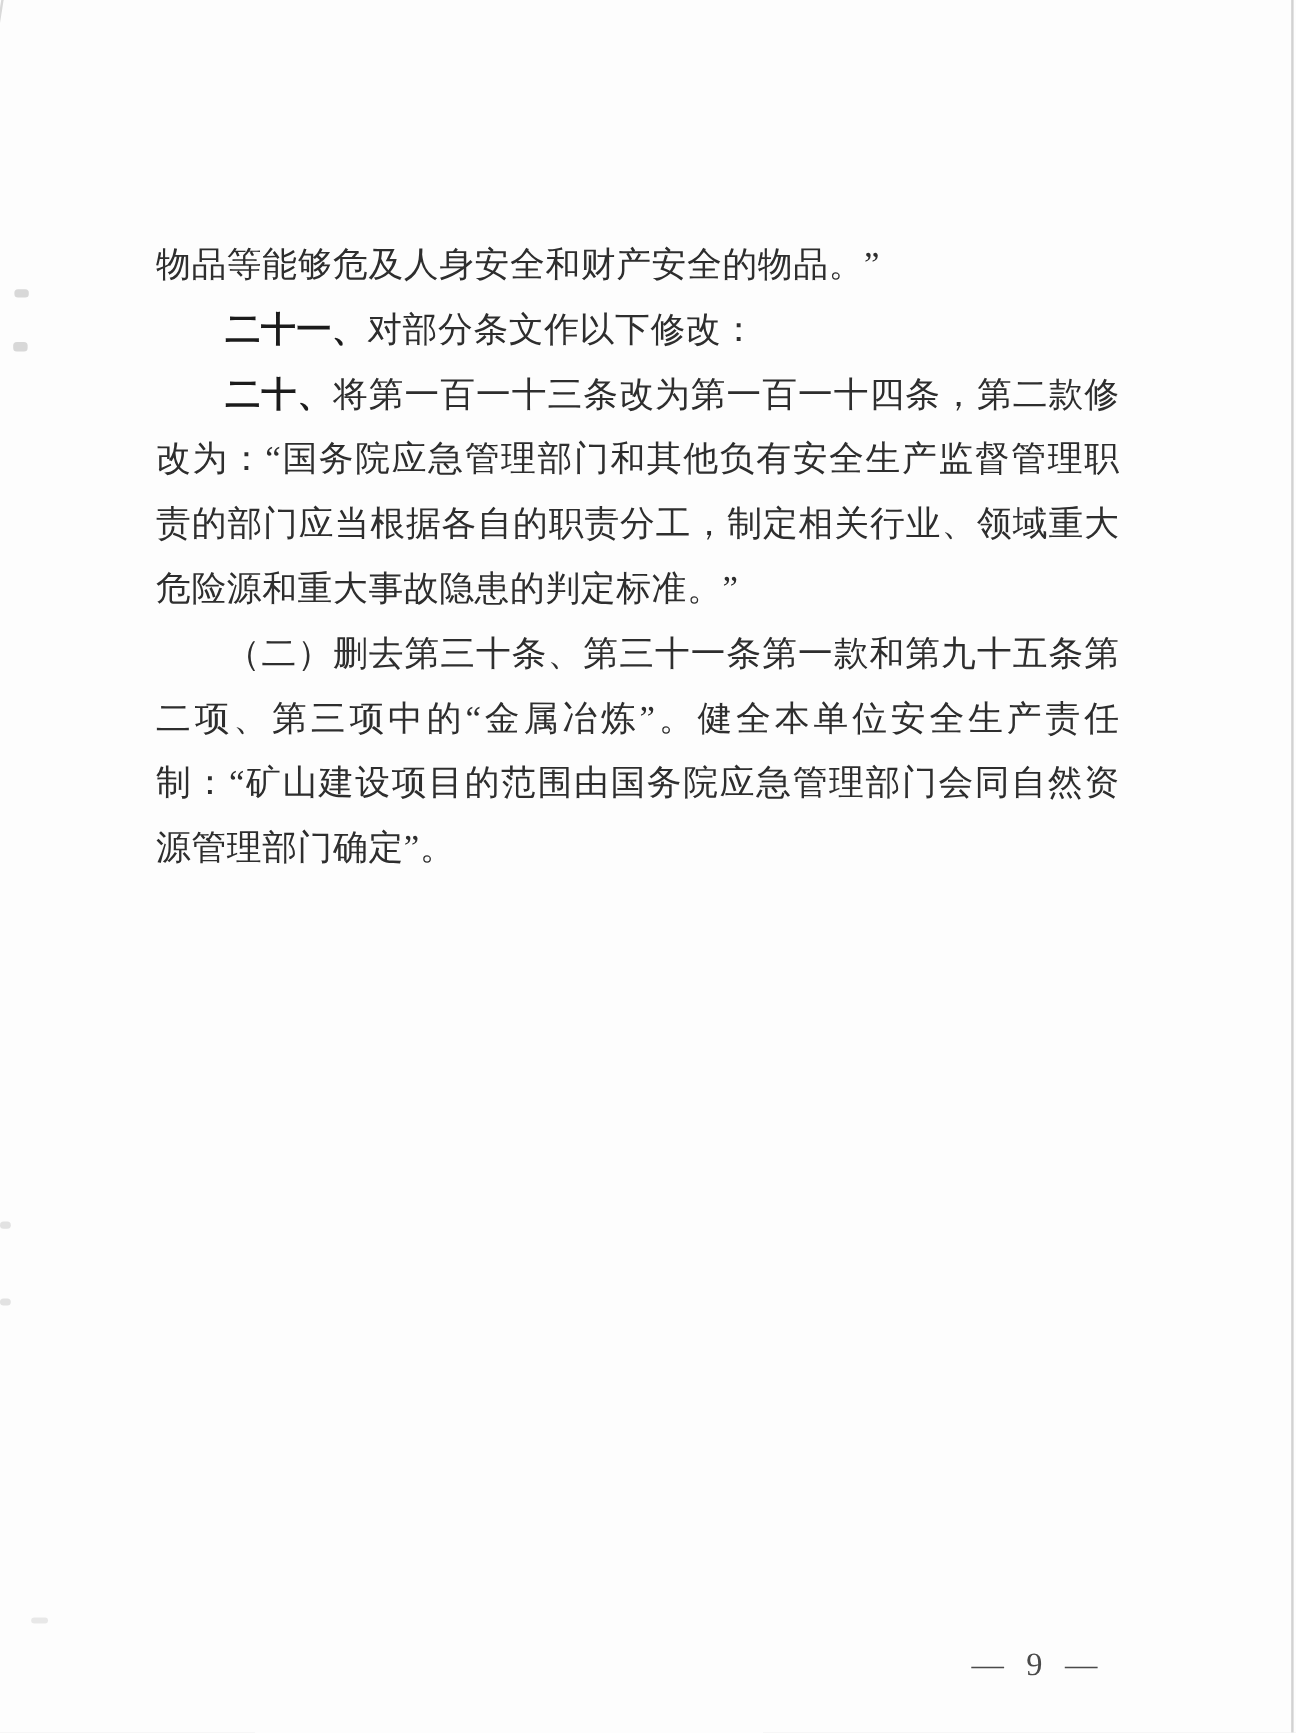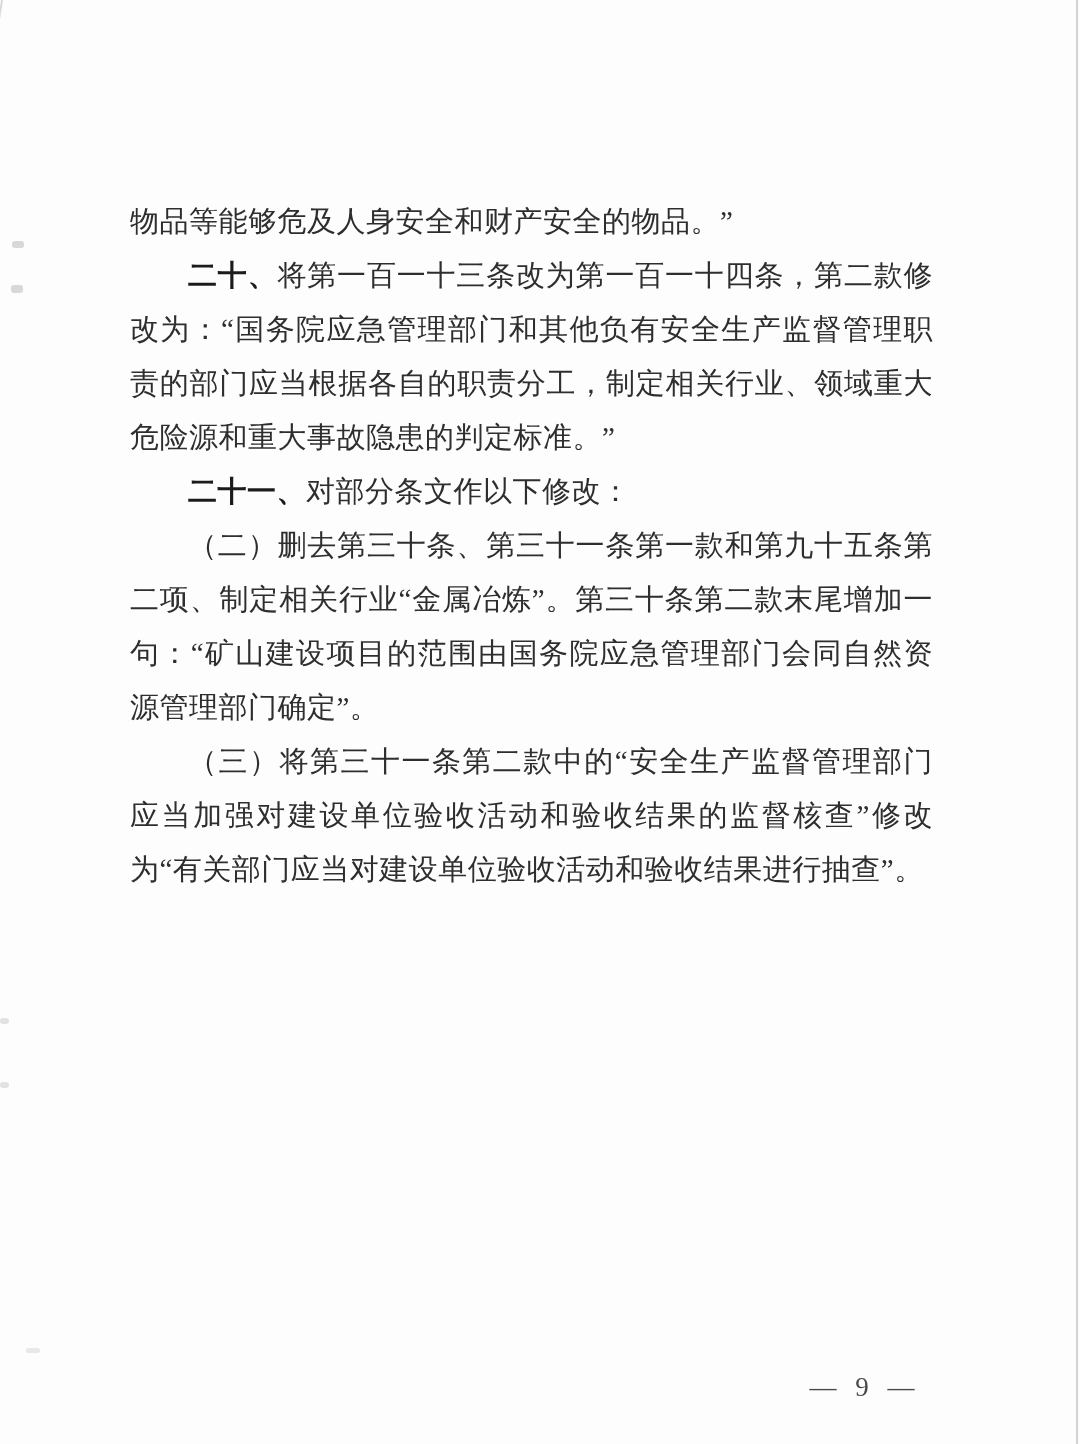--- a/index.html
+++ b/index.html
@@ -88,21 +88,20 @@
   <div class="corner-line"></div>
   <div class="smudge s1"></div>
   <div class="smudge s2"></div>
   <div class="smudge s3"></div>
   <div class="smudge s4"></div>
   <div class="smudge s5"></div>
   <div class="edge-line-right"></div>
 
   <div class="content">
     <p class="para"><span>物品等能够危及人身安全和财产安全的物品。”</span></p>
+    <p class="para indent"><span class="hd">二十一、</span><span>对部分条文作以下修改：</span></p>
     <p class="para indent"><span class="hd">二十、</span><span>将第一百一十三条改为第一百一十四条，第二款修改为：“国务院应急管理部门和其他负有安全生产监督管理职责的部门应当根据各自的职责分工，制定相关行业、领域重大危险源和重大事故隐患的判定标准。”</span></p>
-    <p class="para indent"><span class="hd">二十一、</span><span>对部分条文作以下修改：</span></p>
-    <p class="para indent"><span>（二）删去第三十条、第三十一条第一款和第九十五条第二项、制定相关行业“金属冶炼”。第三十条第二款末尾增加一句：“矿山建设项目的范围由国务院应急管理部门会同自然资源管理部门确定”。</span></p>
-    <p class="para indent"><span>（三）将第三十一条第二款中的“安全生产监督管理部门应当加强对建设单位验收活动和验收结果的监督核查”修改为“有关部门应当对建设单位验收活动和验收结果进行抽查”。</span></p>
+    <p class="para indent"><span>（二）删去第三十条、第三十一条第一款和第九十五条第二项、第三项中的“金属冶炼”。健全本单位安全生产责任制：“矿山建设项目的范围由国务院应急管理部门会同自然资源管理部门确定”。</span></p>
   </div>
 
   <div class="footer">— 9 —</div>
 
 </div>
 
 </body></html>

